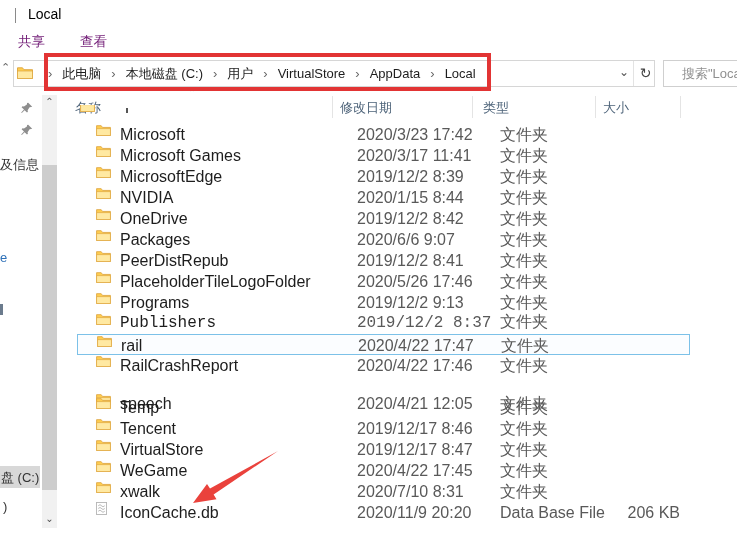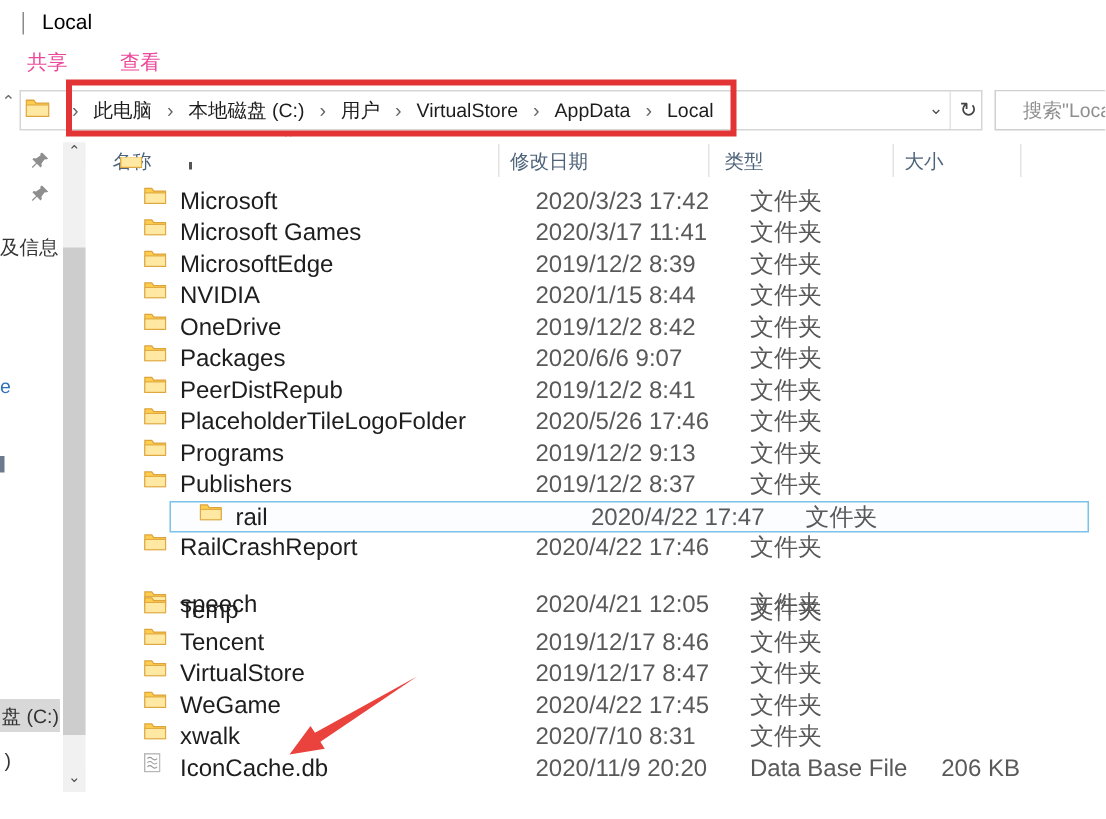--- a/index.html
+++ b/index.html
@@ -3,21 +3,21 @@
 <meta charset="utf-8">
 <style>
   *{box-sizing:border-box;margin:0;padding:0}
   html,body{background:#fff}
   .stage{position:relative;width:737px;height:546px;background:#fff;overflow:hidden;
          font-family:"Liberation Sans",sans-serif;color:#1d1d1d}
   .abs{position:absolute}
   
   .titlebar-text{left:28px;top:6px;font-size:14px;color:#000}
   .title-tick{left:15px;top:8px;width:1px;height:15px;background:#8a8a8a}
-  .ribbon-tab{top:33px;font-size:13.5px;color:#ec4899;cursor:default}
+  .ribbon-tab{top:33px;font-size:13.5px;color:#701a75;cursor:default}
   
   .addr-box{left:13px;top:60px;width:642px;height:27px;border:1px solid #d6d6d6;background:#fff}
   .up-frag{left:1px;top:61px;font-size:11px;color:#666}
   .addr-folder{left:17px;top:65px}
   .crumbs{left:42px;top:60px;height:27px;display:flex;align-items:center;font-size:13px;color:#1d1d1d}
   .crumb{padding:0 4px;white-space:nowrap}
   .crumb-sep{color:#666;font-size:13px;padding:0 6px}
   .addr-chevron{left:616px;top:60px;width:16px;height:27px;line-height:25px;text-align:center;color:#555;font-size:12px}
   .addr-div{left:633px;top:61px;width:1px;height:25px;background:#e3e3e3}
   .refresh-btn{left:636px;top:60px;width:19px;height:27px;line-height:26px;text-align:center;color:#444;font-size:14px}
@@ -226,31 +226,31 @@
       <div class="row" style="top: 168px;">
     <span class="cell-icon"><svg class="i-folder" viewBox="0 0 16 13" width="15" height="12">
             <path d="M.5 1.8h5l1.4 1.9h8.6v8.8H.5z" fill="#ffce4f" stroke="#dda33c" stroke-width=".9"></path>
             <path d="M.5 5h15v7.5H.5z" fill="#ffe9a2" stroke="#dda33c" stroke-width=".7"></path>
           </svg></span>
     <span class="cell-name">Programs</span>
     <span class="cell-date">2019/12/2 9:13</span>
     <span class="cell-type">文件夹</span>
     <span class="cell-size"></span>
   </div>
-      <div class="row" style="top: 189px;">
+      <div class="row" style="top: 189px; font-family: Liberation Mono, monospace;">
     <span class="cell-icon"><svg class="i-folder" viewBox="0 0 16 13" width="15" height="12">
             <path d="M.5 1.8h5l1.4 1.9h8.6v8.8H.5z" fill="#ffce4f" stroke="#dda33c" stroke-width=".9"></path>
             <path d="M.5 5h15v7.5H.5z" fill="#ffe9a2" stroke="#dda33c" stroke-width=".7"></path>
           </svg></span>
     <span class="cell-name">Publishers</span>
     <span class="cell-date">2019/12/2 8:37</span>
     <span class="cell-type">文件夹</span>
     <span class="cell-size"></span>
   </div>
-      <div class="row selected" style="top: 210px; margin-left: 36px;">
+      <div class="row selected" style="top: 210px;">
     <span class="cell-icon"><svg class="i-folder" viewBox="0 0 16 13" width="15" height="12">
             <path d="M.5 1.8h5l1.4 1.9h8.6v8.8H.5z" fill="#ffce4f" stroke="#dda33c" stroke-width=".9"></path>
             <path d="M.5 5h15v7.5H.5z" fill="#ffe9a2" stroke="#dda33c" stroke-width=".7"></path>
           </svg></span>
     <span class="cell-name">rail</span>
     <span class="cell-date">2020/4/22 17:47</span>
     <span class="cell-type">文件夹</span>
     <span class="cell-size"></span>
   </div>
       <div class="row" style="top: 231px;">

